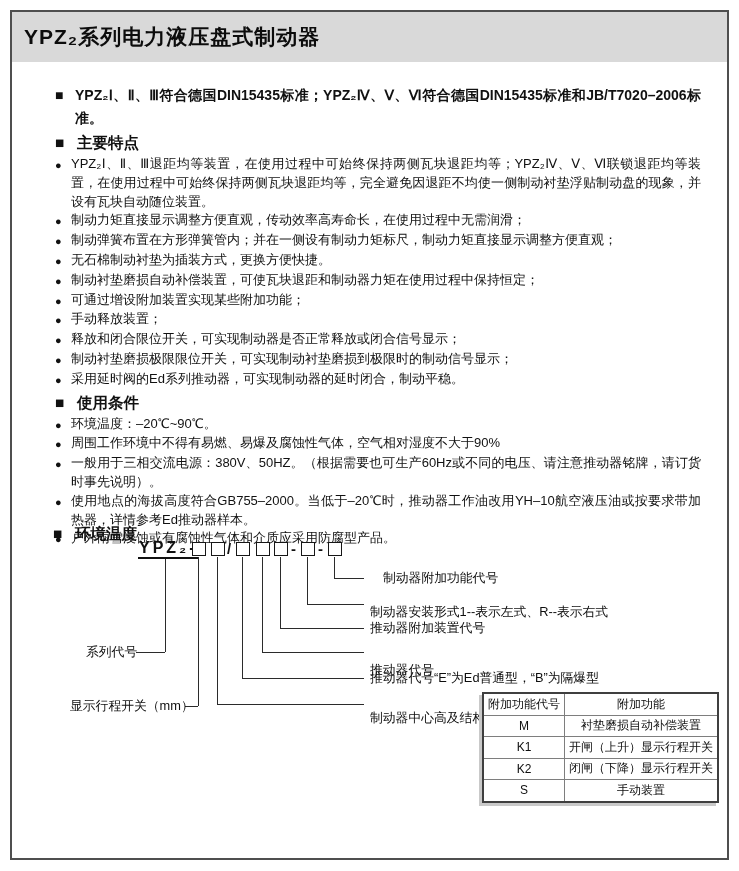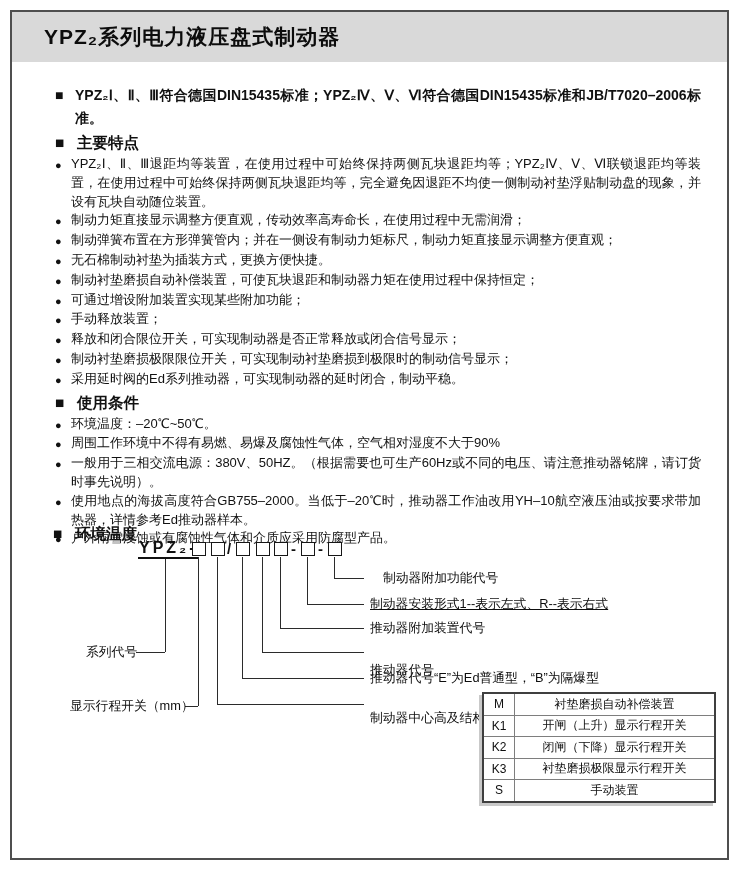--- a/index.html
+++ b/index.html
@@ -1,21 +1,21 @@
 <!DOCTYPE html>
 <html><head>
 <meta charset="utf-8">
 <style>
   html,body{margin:0;padding:0;background:#ffffff;}
   body{width:739px;height:871px;position:relative;font-family:"Liberation Sans",sans-serif;color:#111;
        -webkit-font-smoothing:antialiased;}
   .frame{position:absolute;left:10px;top:10px;width:715px;height:846px;border:2px solid #4f4f4f;background:#fff;}
   
   .titlebar{position:absolute;left:0;top:0;right:0;height:50px;background:#d9d9d9;display:flex;align-items:center;}
-  .titlebar .t{font-size:21px;font-weight:bold;letter-spacing:1px;padding-left:32px;color:#0c0c0c;}
+  .titlebar .t{font-size:21px;font-weight:bold;letter-spacing:1px;padding-left:12px;color:#0c0c0c;}
   
   .upper{position:absolute;left:0;top:72px;right:0;padding:0 26px 0 43px;}
   .stdnote{display:flex;font-size:14px;font-weight:bold;line-height:23px;}
   .stdnote .mk{width:20px;flex:0 0 20px;}
   .stdnote .tx{text-align:justify;}
   .sechead{display:flex;font-size:15.5px;font-weight:bold;margin-top:3px;line-height:20px;}
   .sechead .mk{width:22px;flex:0 0 22px;}
   .blist{margin-top:2px;}
   .bitem{display:flex;font-size:13px;line-height:18.8px;}
   .bitem .mk{width:16px;flex:0 0 16px;font-size:11px;padding-top:1px;}
@@ -108,21 +108,21 @@
     </div>
 
     <div class="sechead">
       <span class="mk">■</span>
       <span>使用条件</span>
     </div>
 
     <div class="blist">
       <div class="bitem">
           <span class="mk">●</span>
-          <span class="tx">环境温度：–20℃~50℃。</span>
+          <span class="tx">环境温度：–20℃~90℃。</span>
         </div>
       <div class="bitem">
           <span class="mk">●</span>
           <span class="tx">周围工作环境中不得有易燃、易爆及腐蚀性气体，空气相对湿度不大于90%</span>
         </div>
       <div class="bitem">
           <span class="mk">●</span>
           <span class="tx">一般用于三相交流电源：380V、50HZ。（根据需要也可生产60Hz或不同的电压、请注意推动器铭牌，请订货时事先说明）。</span>
         </div>
       <div class="bitem">
@@ -168,52 +168,52 @@
     <div class="abs hline" style="left:295px;top:64px;width:57px;"></div>
     <div class="abs hline" style="left:268px;top:88px;width:84px;"></div>
     <div class="abs hline" style="left:250px;top:112px;width:102px;"></div>
     <div class="abs hline" style="left:230px;top:138px;width:122px;"></div>
     <div class="abs hline" style="left:205px;top:164px;width:147px;"></div>
 
     <div class="abs hline" style="left:124px;top:112px;width:29px;"></div>
     <div class="abs hline" style="left:173px;top:166px;width:13px;"></div>
 
     <div class="abs dlabel" style="left:358px;top:31px;margin-left:13px;">制动器附加功能代号</div>
-    <div class="abs dlabel" style="left:358px;top:57px;text-decoration:underline;">制动器安装形式1--表示左式、R--表示右式</div>
+    <div class="abs dlabel" style="left:358px;top:65px;">制动器安装形式1--表示左式、R--表示右式</div>
     <div class="abs dlabel" style="left:358px;top:81px;">推动器附加装置代号</div>
     <div class="abs dlabel" style="left:358px;top:123px;">推动器代号</div>
     <div class="abs dlabel" style="left:358px;top:131px;">推动器代号“E”为Ed普通型，“B”为隔爆型</div>
     <div class="abs dlabel" style="left:358px;top:171px;">制动器中心高及结构代号Ⅰ.Ⅱ.Ⅲ、Ⅳ、Ⅴ、Ⅵ</div>
 
     <div class="abs dlabel" style="left:74px;top:105px;">系列代号</div>
     <div class="abs dlabel" style="left:58px;top:159px;">显示行程开关（mm）</div>
   </div>
 
   <div class="bottom">
 
     <div class="tblwrap">
       <table class="functable">
         <tbody>
+            <tr>
+          <th class="c1">附加功能代号</th>
+          <th>附加功能</th>
+        </tr>
         <tr>
           <td>M</td>
           <td>衬垫磨损自动补偿装置</td>
         </tr>
         <tr>
           <td>K1</td>
           <td>开闸（上升）显示行程开关</td>
         </tr>
         <tr>
           <td>K2</td>
           <td>闭闸（下降）显示行程开关</td>
         </tr>
         <tr>
-          <td>K3</td>
-          <td>衬垫磨损极限显示行程开关</td>
-        </tr>
-        <tr>
           <td>S</td>
           <td>手动装置</td>
         </tr>
       </tbody>
         </table>
     </div>
   </div>
 
 </div>
 

